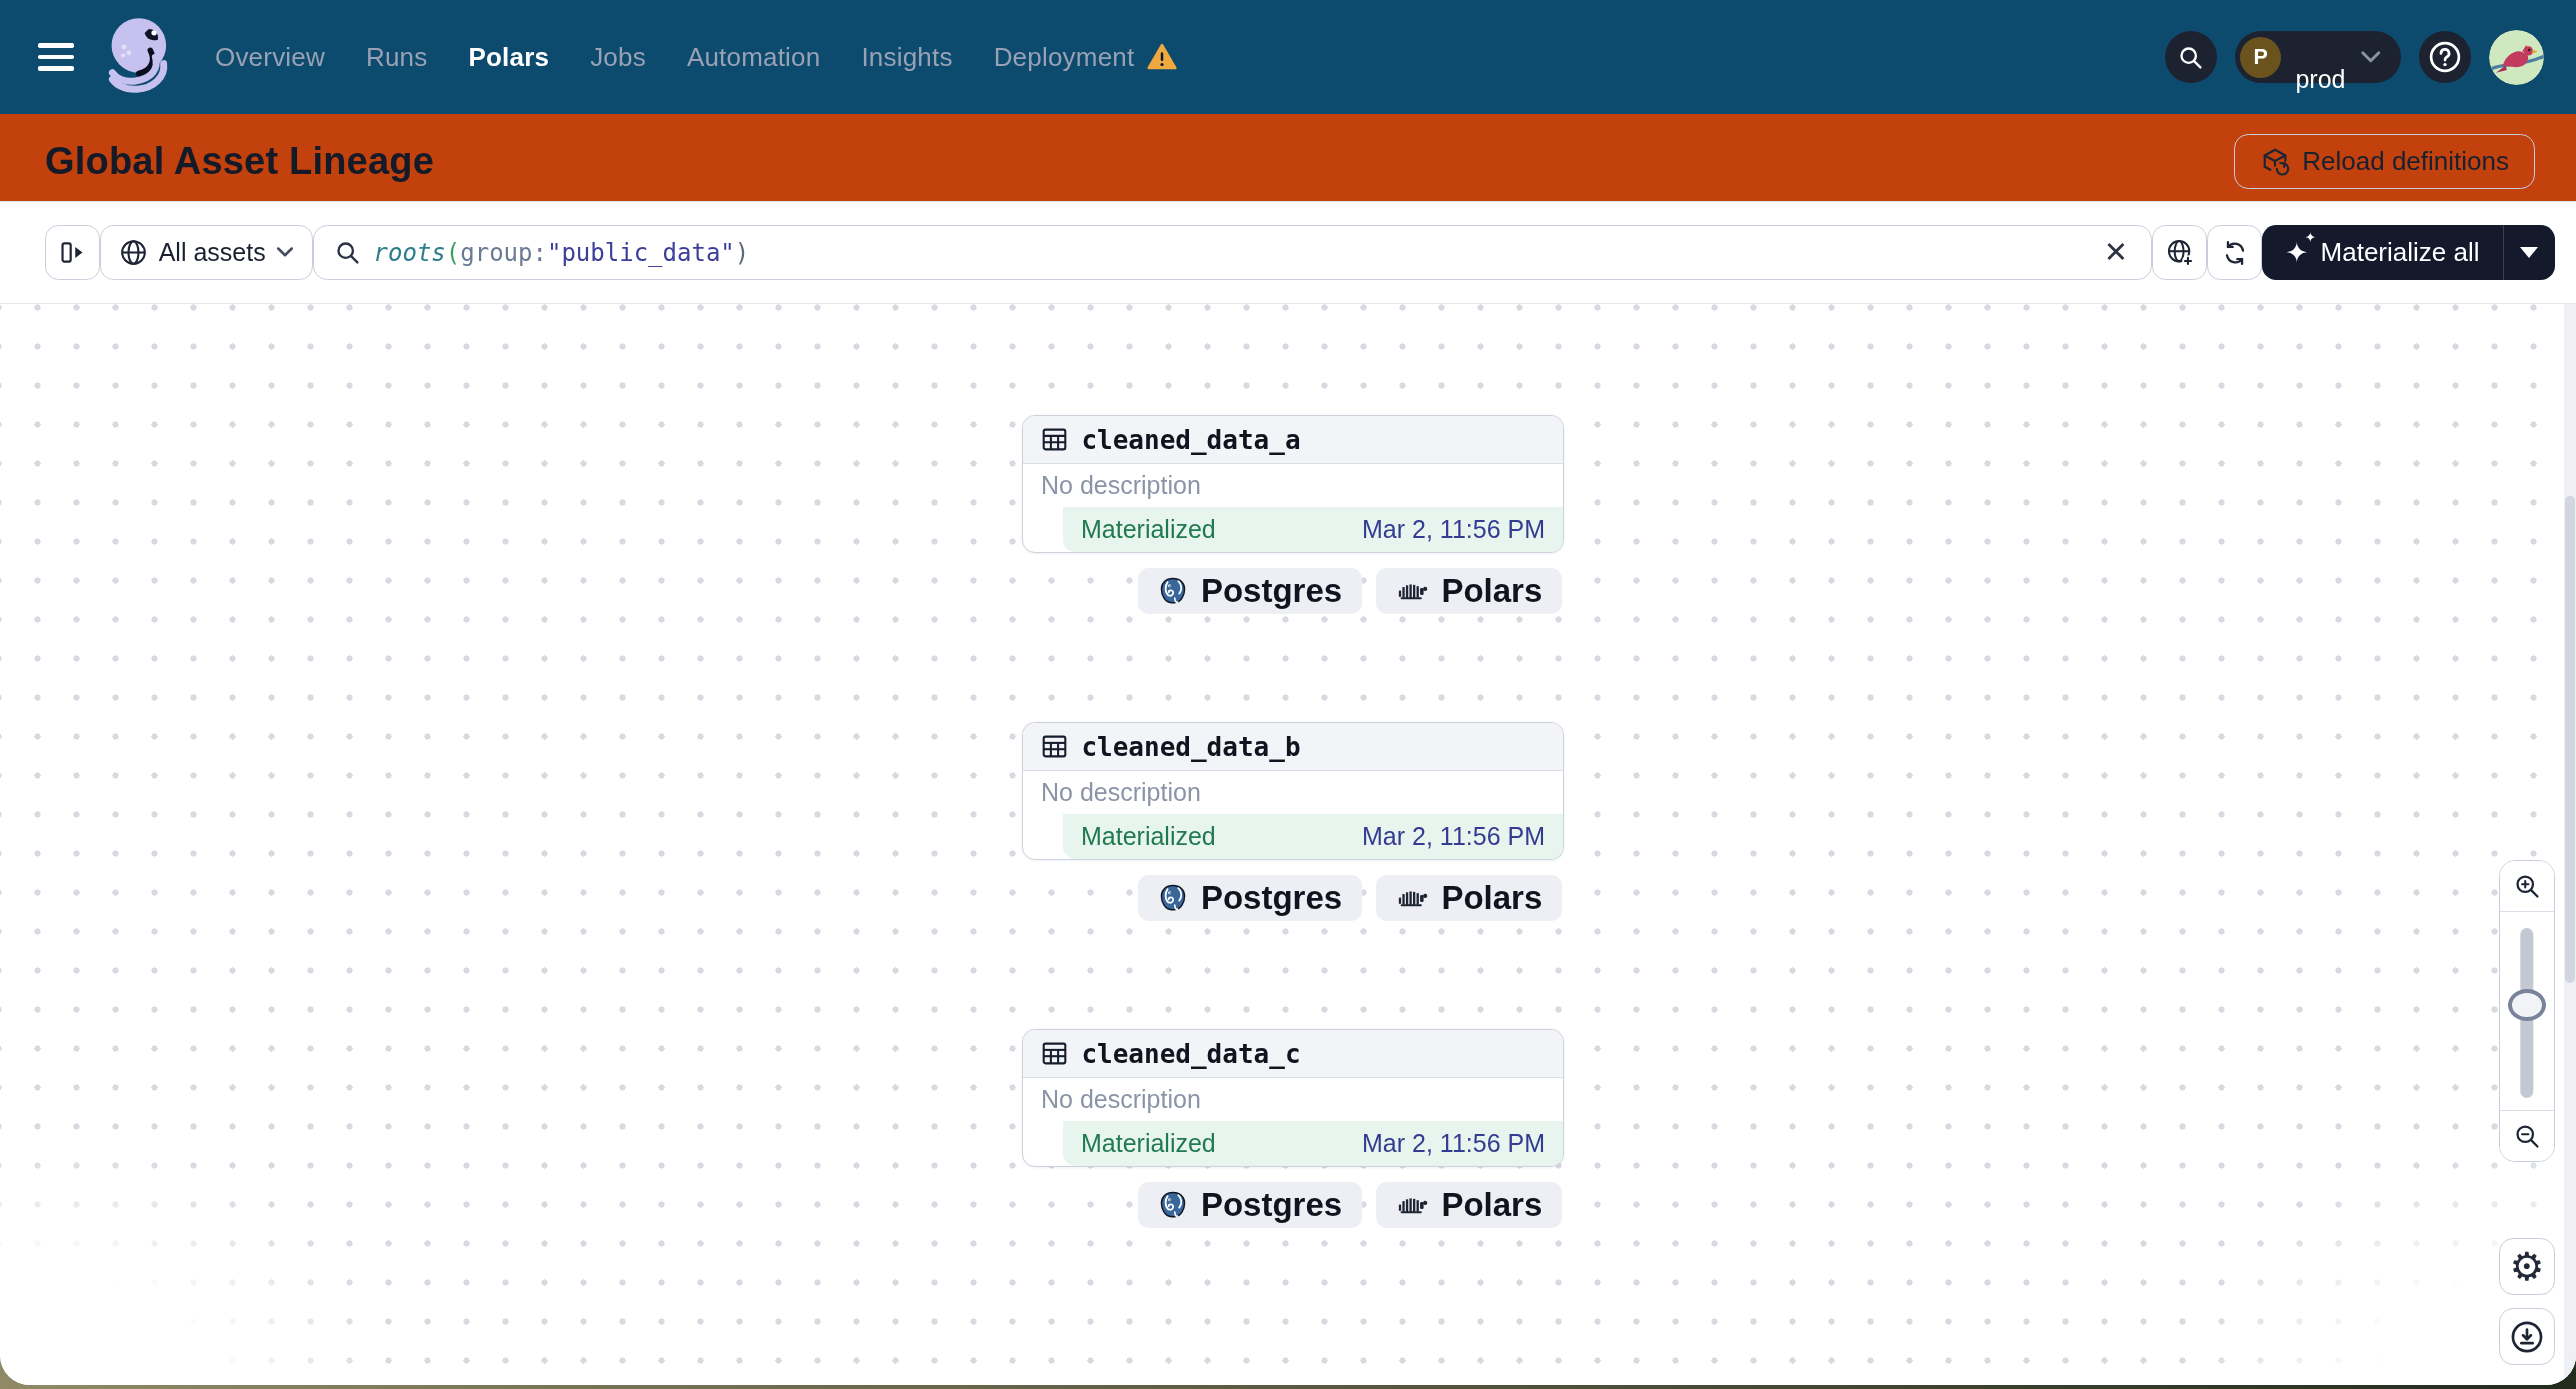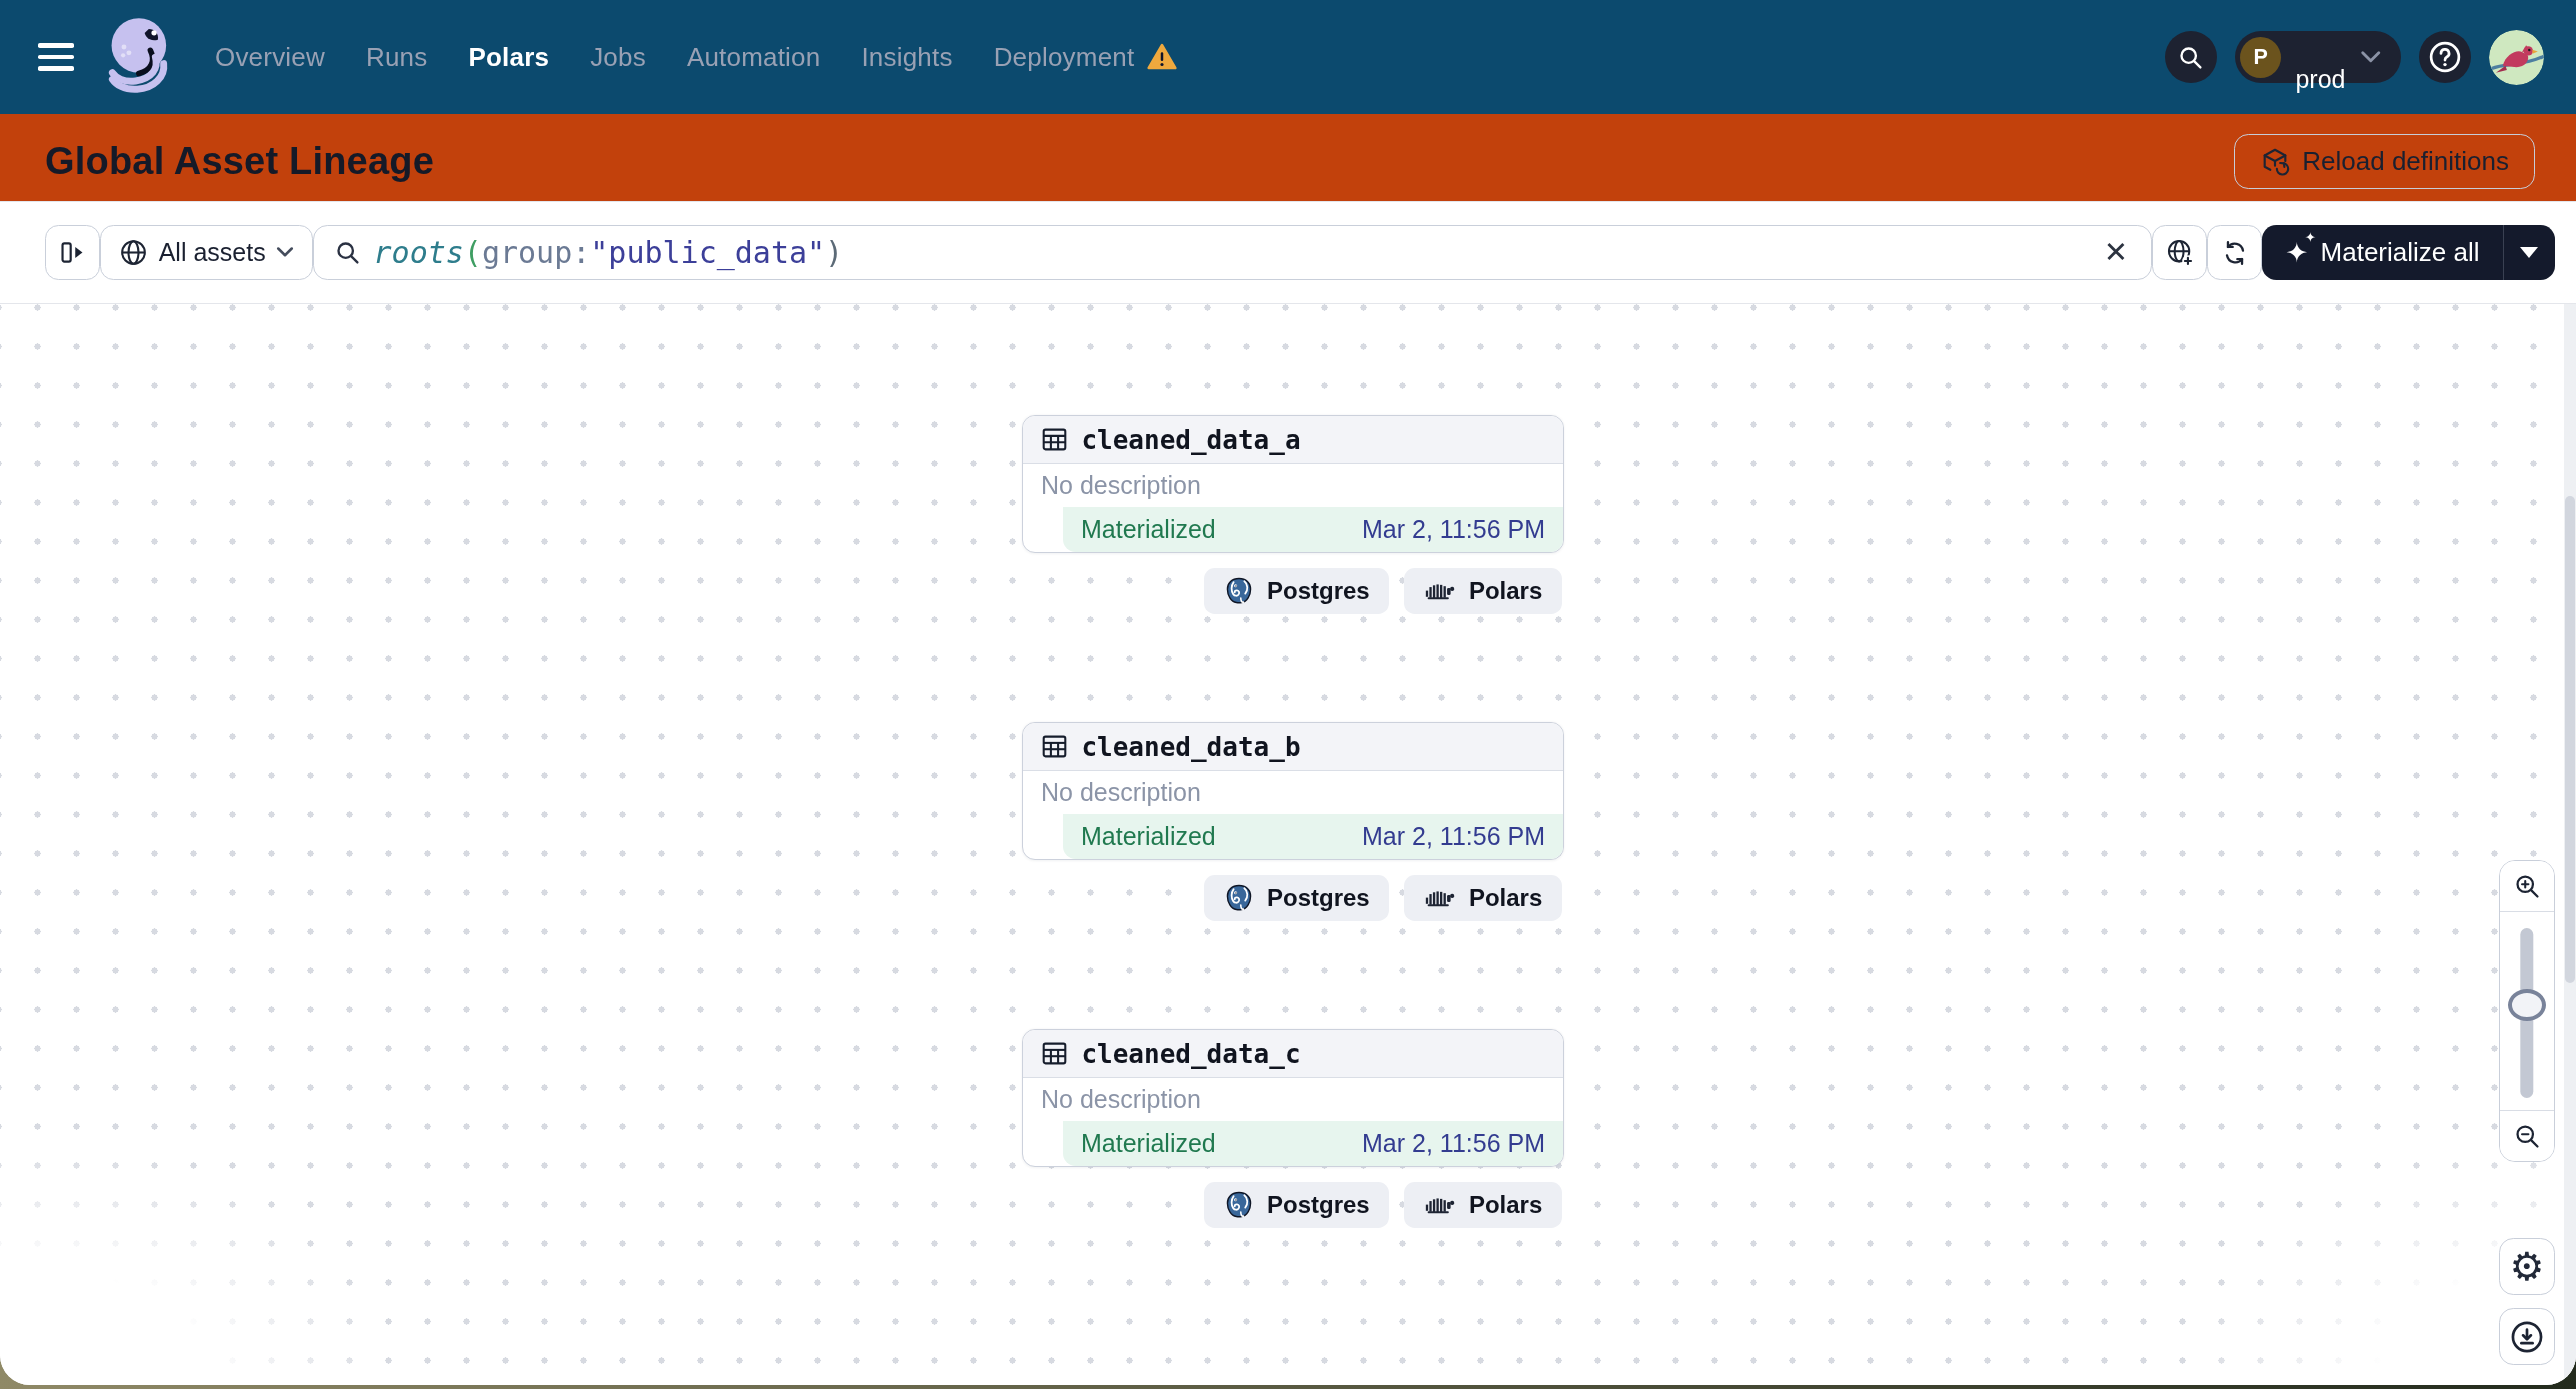--- a/index.html
+++ b/index.html
@@ -27,21 +27,21 @@
   .pagebar { position:relative; z-index:4; height:88px; background:#c2410c; border-bottom:1.8px solid #e3e6ec; display:flex; align-items:center; padding:8px 41px 0 45px; }
   .page-title { font-size:38px; font-weight:700; color:#151a28; letter-spacing:0.2px; }
   .reload-btn { margin-left:auto; height:55px; display:flex; align-items:center; gap:12.5px; padding:0 25px; background:transparent; border:1.8px solid #c7cdd9; border-radius:14.3px; font-size:26px; color:#1a2030; cursor:pointer; font-family:"Liberation Sans",sans-serif; }
 
   
   .toolbar { position:relative; z-index:4; height:102px; background:#ffffff; border-bottom:1.8px solid #e4e6eb; display:flex; align-items:center; padding:0 21.5px 0 45px; }
   .tool-btn { height:55px; min-width:55px; background:#fff; border:1.8px solid #c9cfda; border-radius:13.4px; display:flex; align-items:center; justify-content:center; cursor:pointer; }
   .scope-btn { gap:10.7px; padding:0 18px; }
   .scope-label { font-size:25px; color:#1a2030; font-weight:500; }
   .searchbox { flex:1; height:55px; background:#fff; border:1.8px solid #c9cfda; border-radius:14.3px; display:flex; align-items:center; padding:0 19.7px; gap:12.5px; cursor:text; }
-  .query { flex:1; font-size:30px; display:flex; align-items:center; white-space:pre; }
+  .query { flex:1; font-size:24px; display:flex; align-items:center; white-space:pre; }
   .tok-fn { color:#2e7d8c; font-style:italic; }
   .tok-po { color:#3f9e63; }
   .tok-key { color:#6b7a94; }
   .tok-str { color:#3c3f99; }
   .tok-pc { color:#5c6a77; }
   .clear-x { font-size:29px; color:#2c3340; cursor:pointer; line-height:1; padding:3.6px; }
   .materialize { height:55px; display:flex; background:#141a2c; border-radius:14.3px; overflow:hidden; }
   .mat-main { display:flex; align-items:center; gap:12.5px; padding:0 23px; cursor:pointer; }
   .mat-label { color:#fff; font-size:26px; }
   .sparkle { color:#fff; font-size:27px; position:relative; }
@@ -65,21 +65,21 @@
   .card-body { height:43px; display:flex; align-items:center; padding:0 18px; }
   .card-desc { font-size:25px; color:#8b94a7; }
   .card-foot { flex:1; background:#e7f5ee; border-radius:0 0 12.5px 12.5px; display:flex; align-items:center; justify-content:space-between; padding:0 18px;margin-left:40px; }
   .card-status { font-size:25px; color:#20794f; }
   .card-time { font-size:25px; color:#333c90; }
 
   
   .badge-row { position:absolute; right:1014px; display:flex; gap:14.3px; }
   .row-a { top:264px; } .row-b { top:571px; } .row-c { top:878px; }
   .kind-pill { height:46px; background:#edeff4; border-radius:10.7px; display:flex; align-items:center; gap:11.6px; padding:0 19.7px; cursor:pointer; }
-  .kind-label { font-size:24px; font-weight:700; color:#10141f; }
+  .kind-label { font-size:33px; font-weight:700; color:#10141f; }
 
   
   .zoom-group { position:absolute; left:2499px; top:556px; width:56px; height:302px; background:#fff; border:1.8px solid #c9cfda; border-radius:16px; display:flex; flex-direction:column; overflow:hidden; }
   .zg-btn { height:51px; display:flex; align-items:center; justify-content:center; cursor:pointer; background:#fff; border:none; }
   .zg-top { border-bottom:1.8px solid #d9dde5; }
   .zg-bottom { border-top:1.8px solid #d9dde5; }
   .zg-slider { flex:1; position:relative; }
   .slider-track { position:absolute; left:50%; transform:translateX(-50%); top:16px; bottom:12.5px; width:13.4px; border-radius:7.2px; background:#c3c8d3; cursor:pointer; }
   .slider-thumb { position:absolute; left:50%; transform:translateX(-50%); top:77px; width:38px; height:32px; border-radius:50%; background:#f2f3f7; border:4.5px solid #79839a; cursor:grab; }
   .sq-btn { position:absolute; left:2499px; width:56px; height:57px; background:#fff; border:1.8px solid #c9cfda; border-radius:14.3px; display:flex; align-items:center; justify-content:center; cursor:pointer; }

